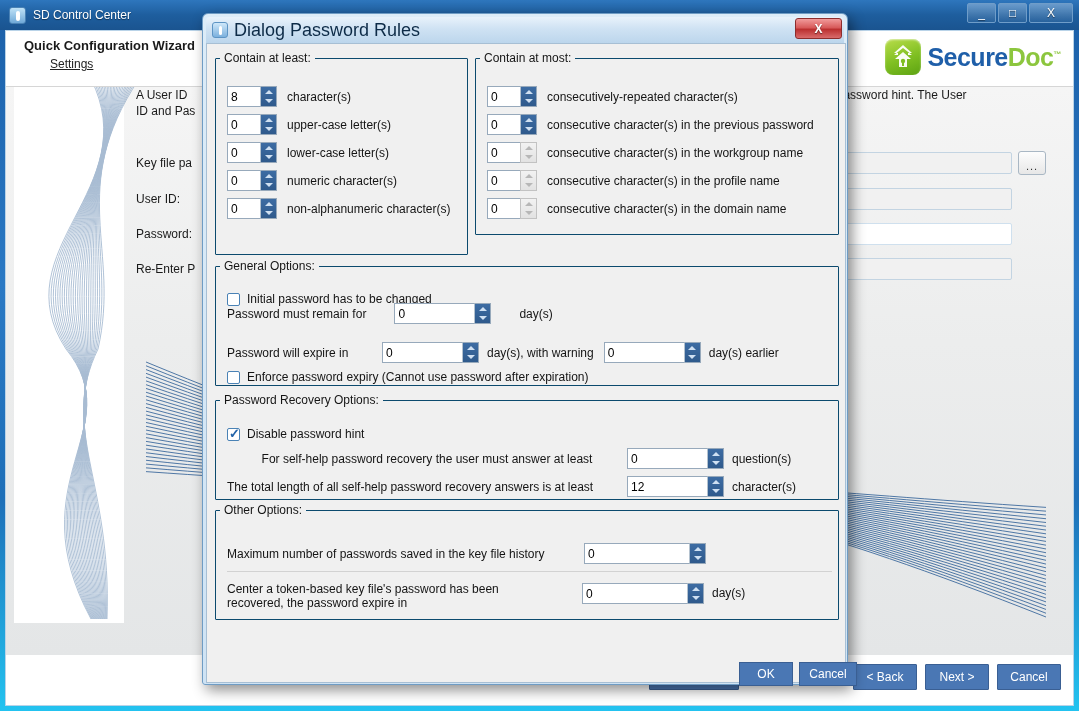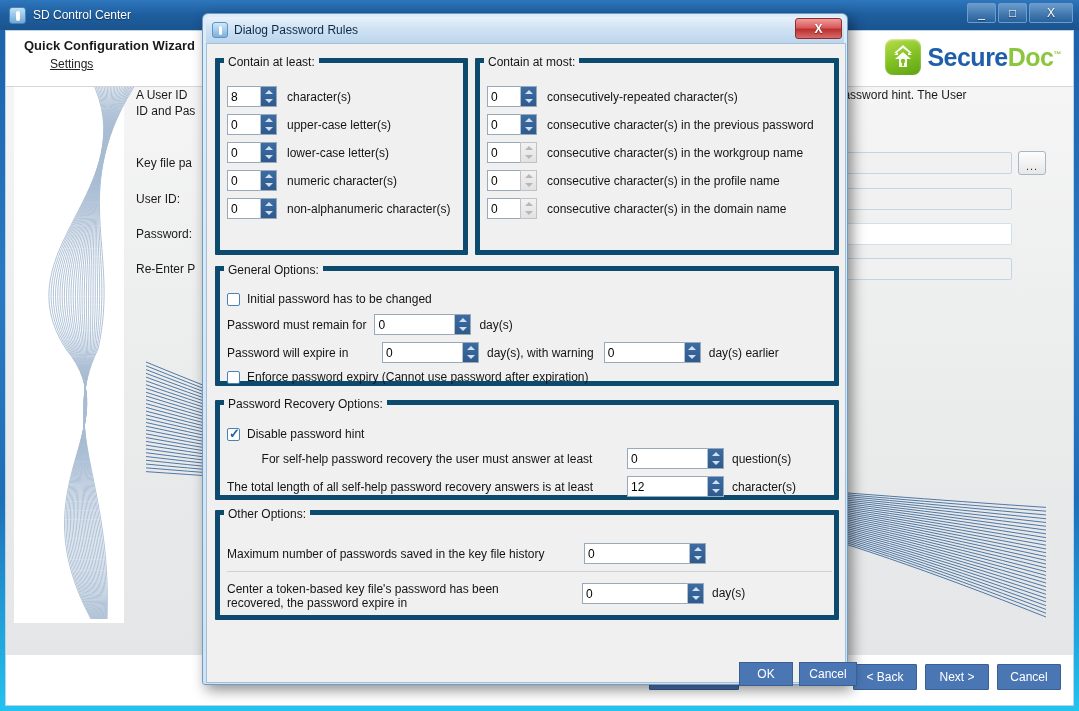--- a/index.html
+++ b/index.html
@@ -146,40 +146,40 @@
   #dlg-titlebar .dlg-icon {
     width: 16px; height: 16px; margin-left: 6px; margin-right: 6px;
     border-radius: 3px;
     background: linear-gradient(180deg,#cfe8fa,#7bb0dd);
     border: 1px solid #5d94c4; position: relative;
   }
   #dlg-titlebar .dlg-icon::after {
     content:''; position:absolute; left:6px; top:3px; width:3px; height:9px;
     background:#fff; border-radius:2px;
   }
-  #dlg-title { font-size: 12px; color: #0d2b47; }
+  #dlg-title { font-size: 18px; color: #0d2b47; }
   #dlg-close {
     position:absolute; right: 2px; top: 1px;
     width: 47px; height: 21px; border-radius: 3px;
     border: 1px solid #8c2d2d;
     background: linear-gradient(180deg,#f19b9b 0%, #d85b5b 45%, #bb3030 55%, #d96b6b 100%);
     color:#fff; font-size: 12px; font-weight:bold;
     display:flex; align-items:center; justify-content:center;
     text-shadow: 0 1px 1px rgba(0,0,0,.5);
   }
   #dlg-body {
     position: absolute; left: 3px; top: 29px; width: 640px; height: 640px;
     background: #f0f0f0;
     border: 1px solid #a7bfd4;
   }
 
   
   .grp {
     position: absolute;
-    border: 5px solid #0c4a6e;
+    border: 1px solid #0c4a6e;
     border-radius: 1px;
   }
   .grp-legend {
     position: absolute; top: -8px; left: 4px;
     background: #f0f0f0; padding: 0 4px;
     font-size: 12px; color: #151515;
   }
 
   
   .spin { display: inline-flex; height: 21px; vertical-align: middle; }
@@ -464,21 +464,21 @@
               </span>
               <span class="ar">
                 <i class="tri-dn"></i>
               </span>
             </span>
           </span>
           <span class="lbl" style="margin-left: 10px;">non-alphanumeric character(s)</span>
         </div>
       </div>
 
-    <div class="grp" style="left:268px; top:14px; width:364px; height:197px;">
+    <div class="grp" style="left:268px; top:14px; width:364px; height:177px;">
       <span class="grp-legend">Contain at most:</span>
     </div>
     <div id="most-rows">
         <div class="row" style="left: 280px; top: 42px;">
           <span class="spin">
             <input value="0" style="width: 33px;">
             <span class="arrows">
               <span class="ar">
                 <i class="tri-up"></i>
               </span>
@@ -549,21 +549,21 @@
 
     <div class="grp" style="left:8px; top:222px; width:624px; height:120px;">
       <span class="grp-legend">General Options:</span>
     </div>
 
     <div class="row" style="left:20px; top:248px;">
       <div class="cb"></div>
       <span class="lbl" style="margin-left:7px;">Initial password has to be changed</span>
     </div>
 
-    <div class="row" style="left:20px; top:270px;">
+    <div class="row" style="left:20px; top:259px;gap:20px;">
       <span class="lbl">Password must remain for</span>
       <span class="spin" style="margin-left:8px;">
         <input style="width: 80px;" value="0">
         <span class="arrows">
           <span class="ar">
               <i class="tri-up"></i>
             </span>
           <span class="ar">
               <i class="tri-dn"></i>
             </span>

